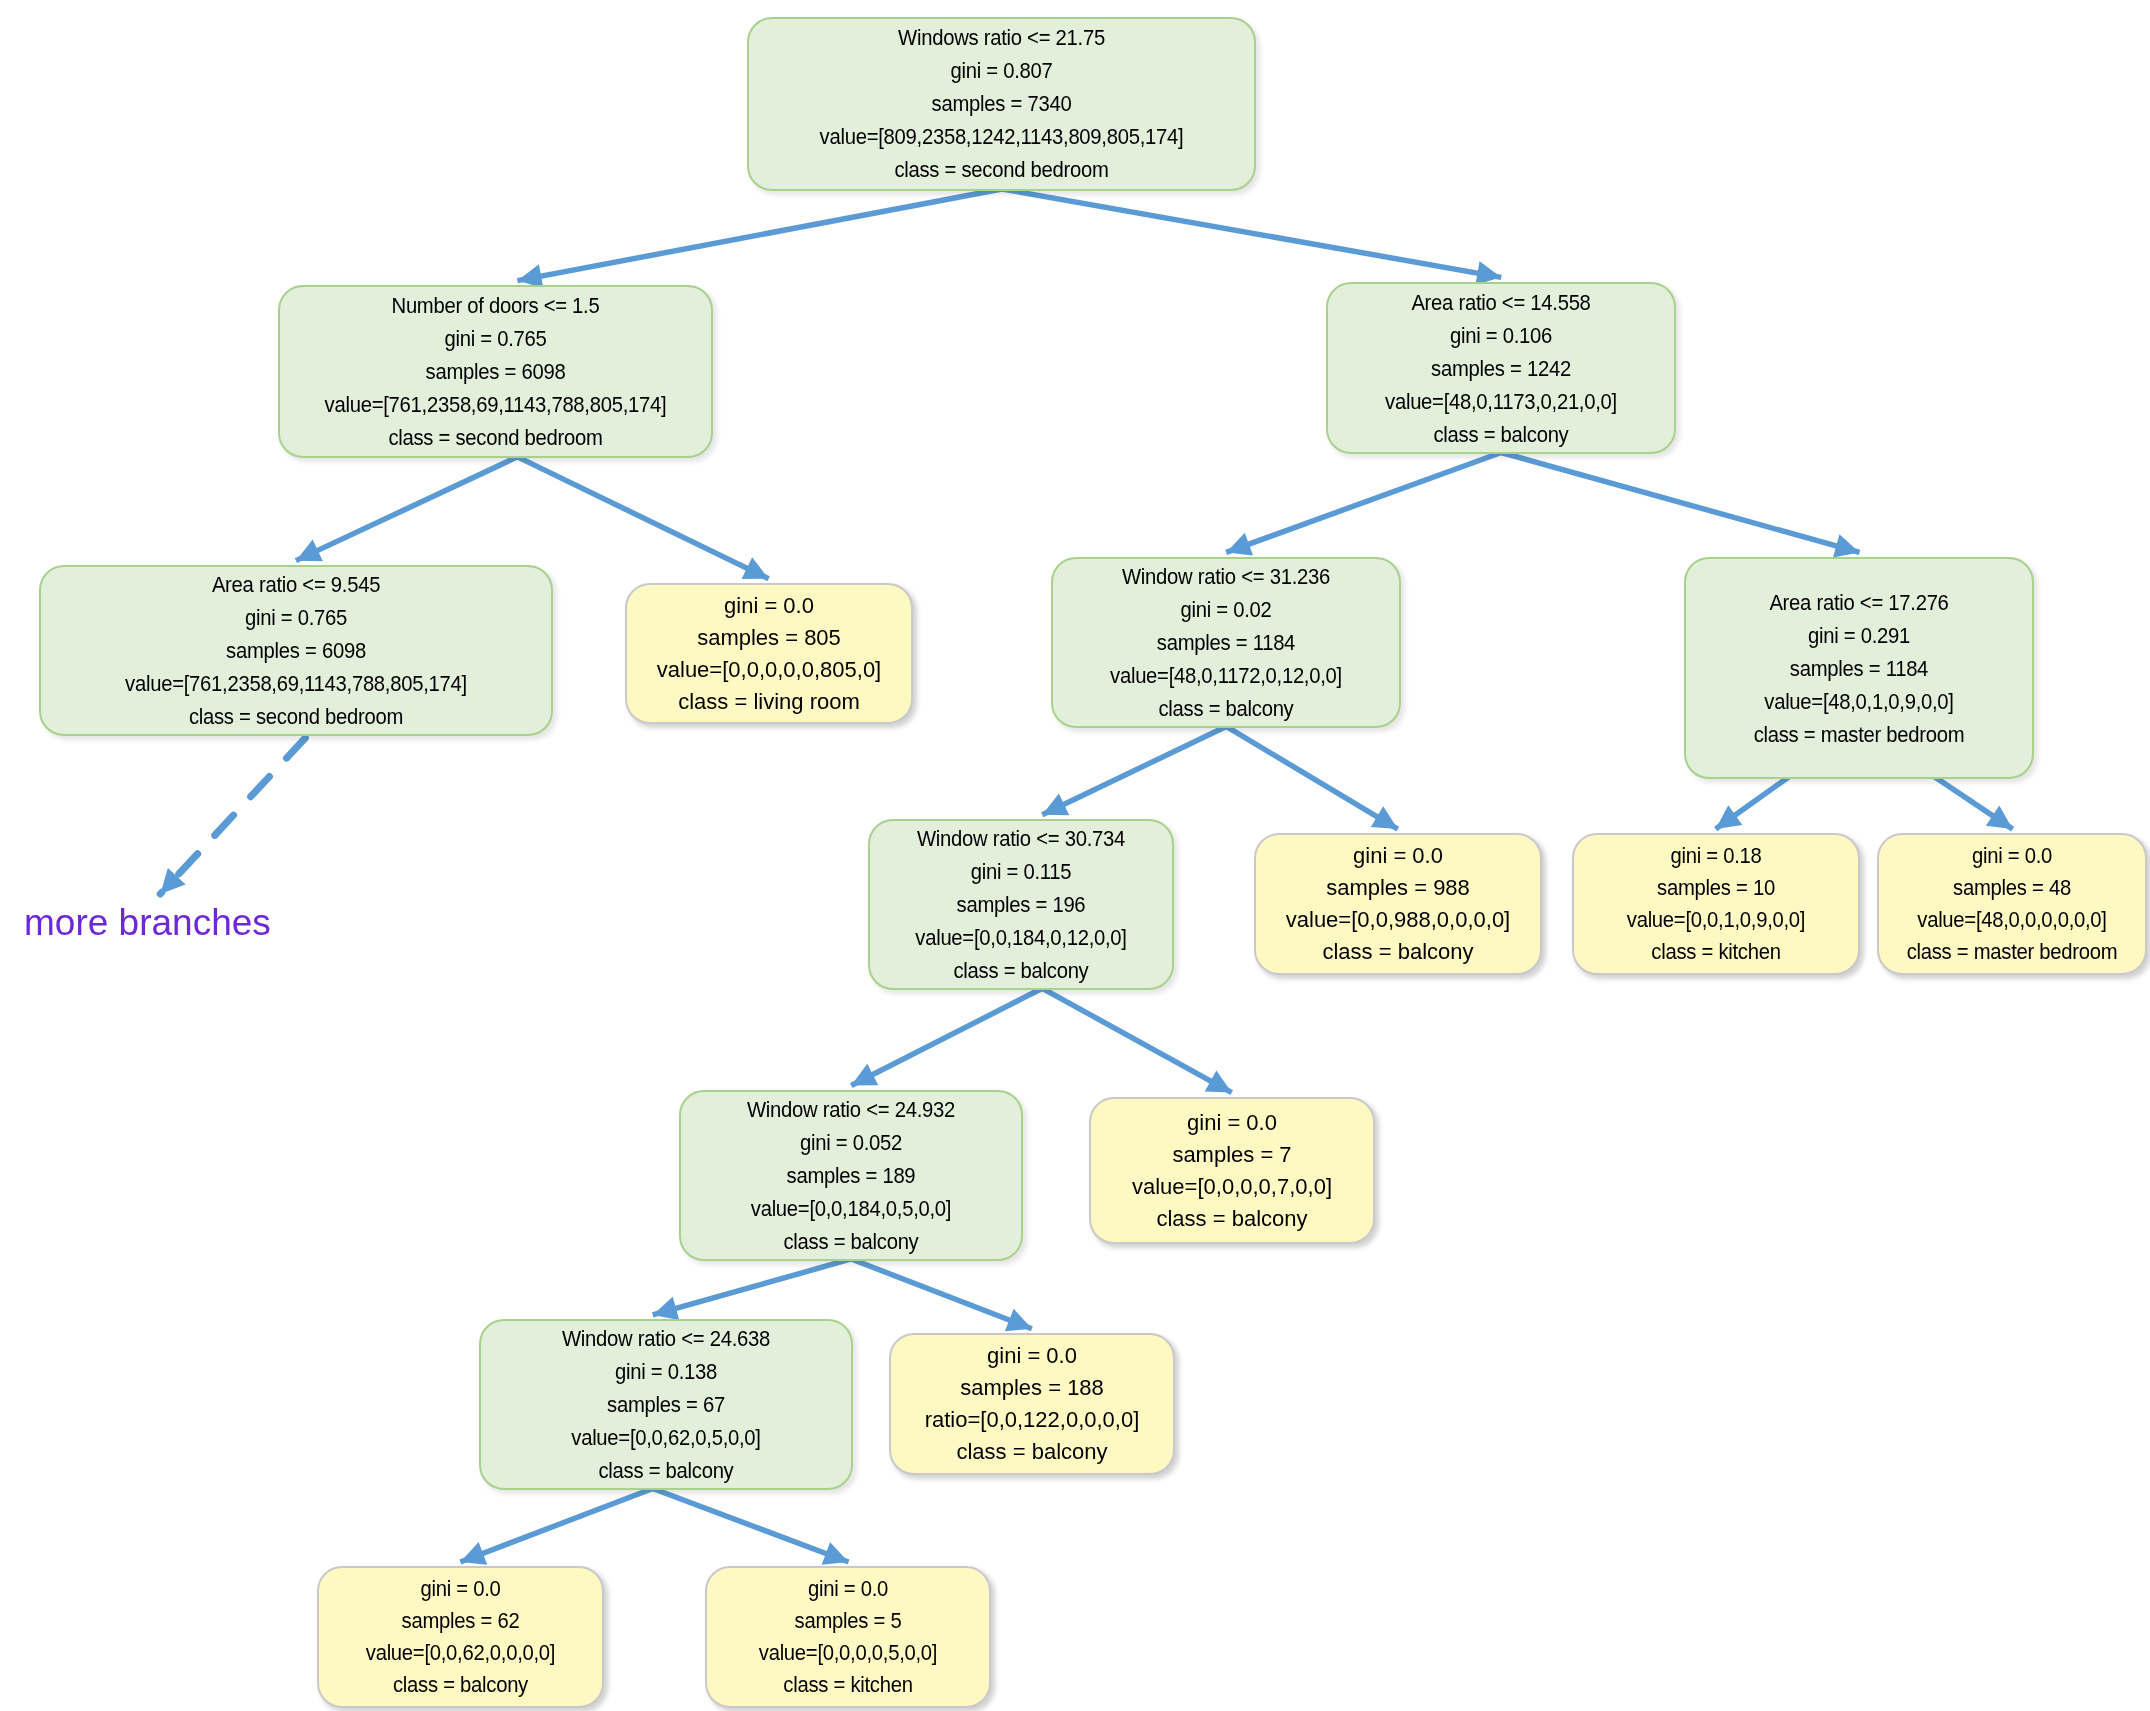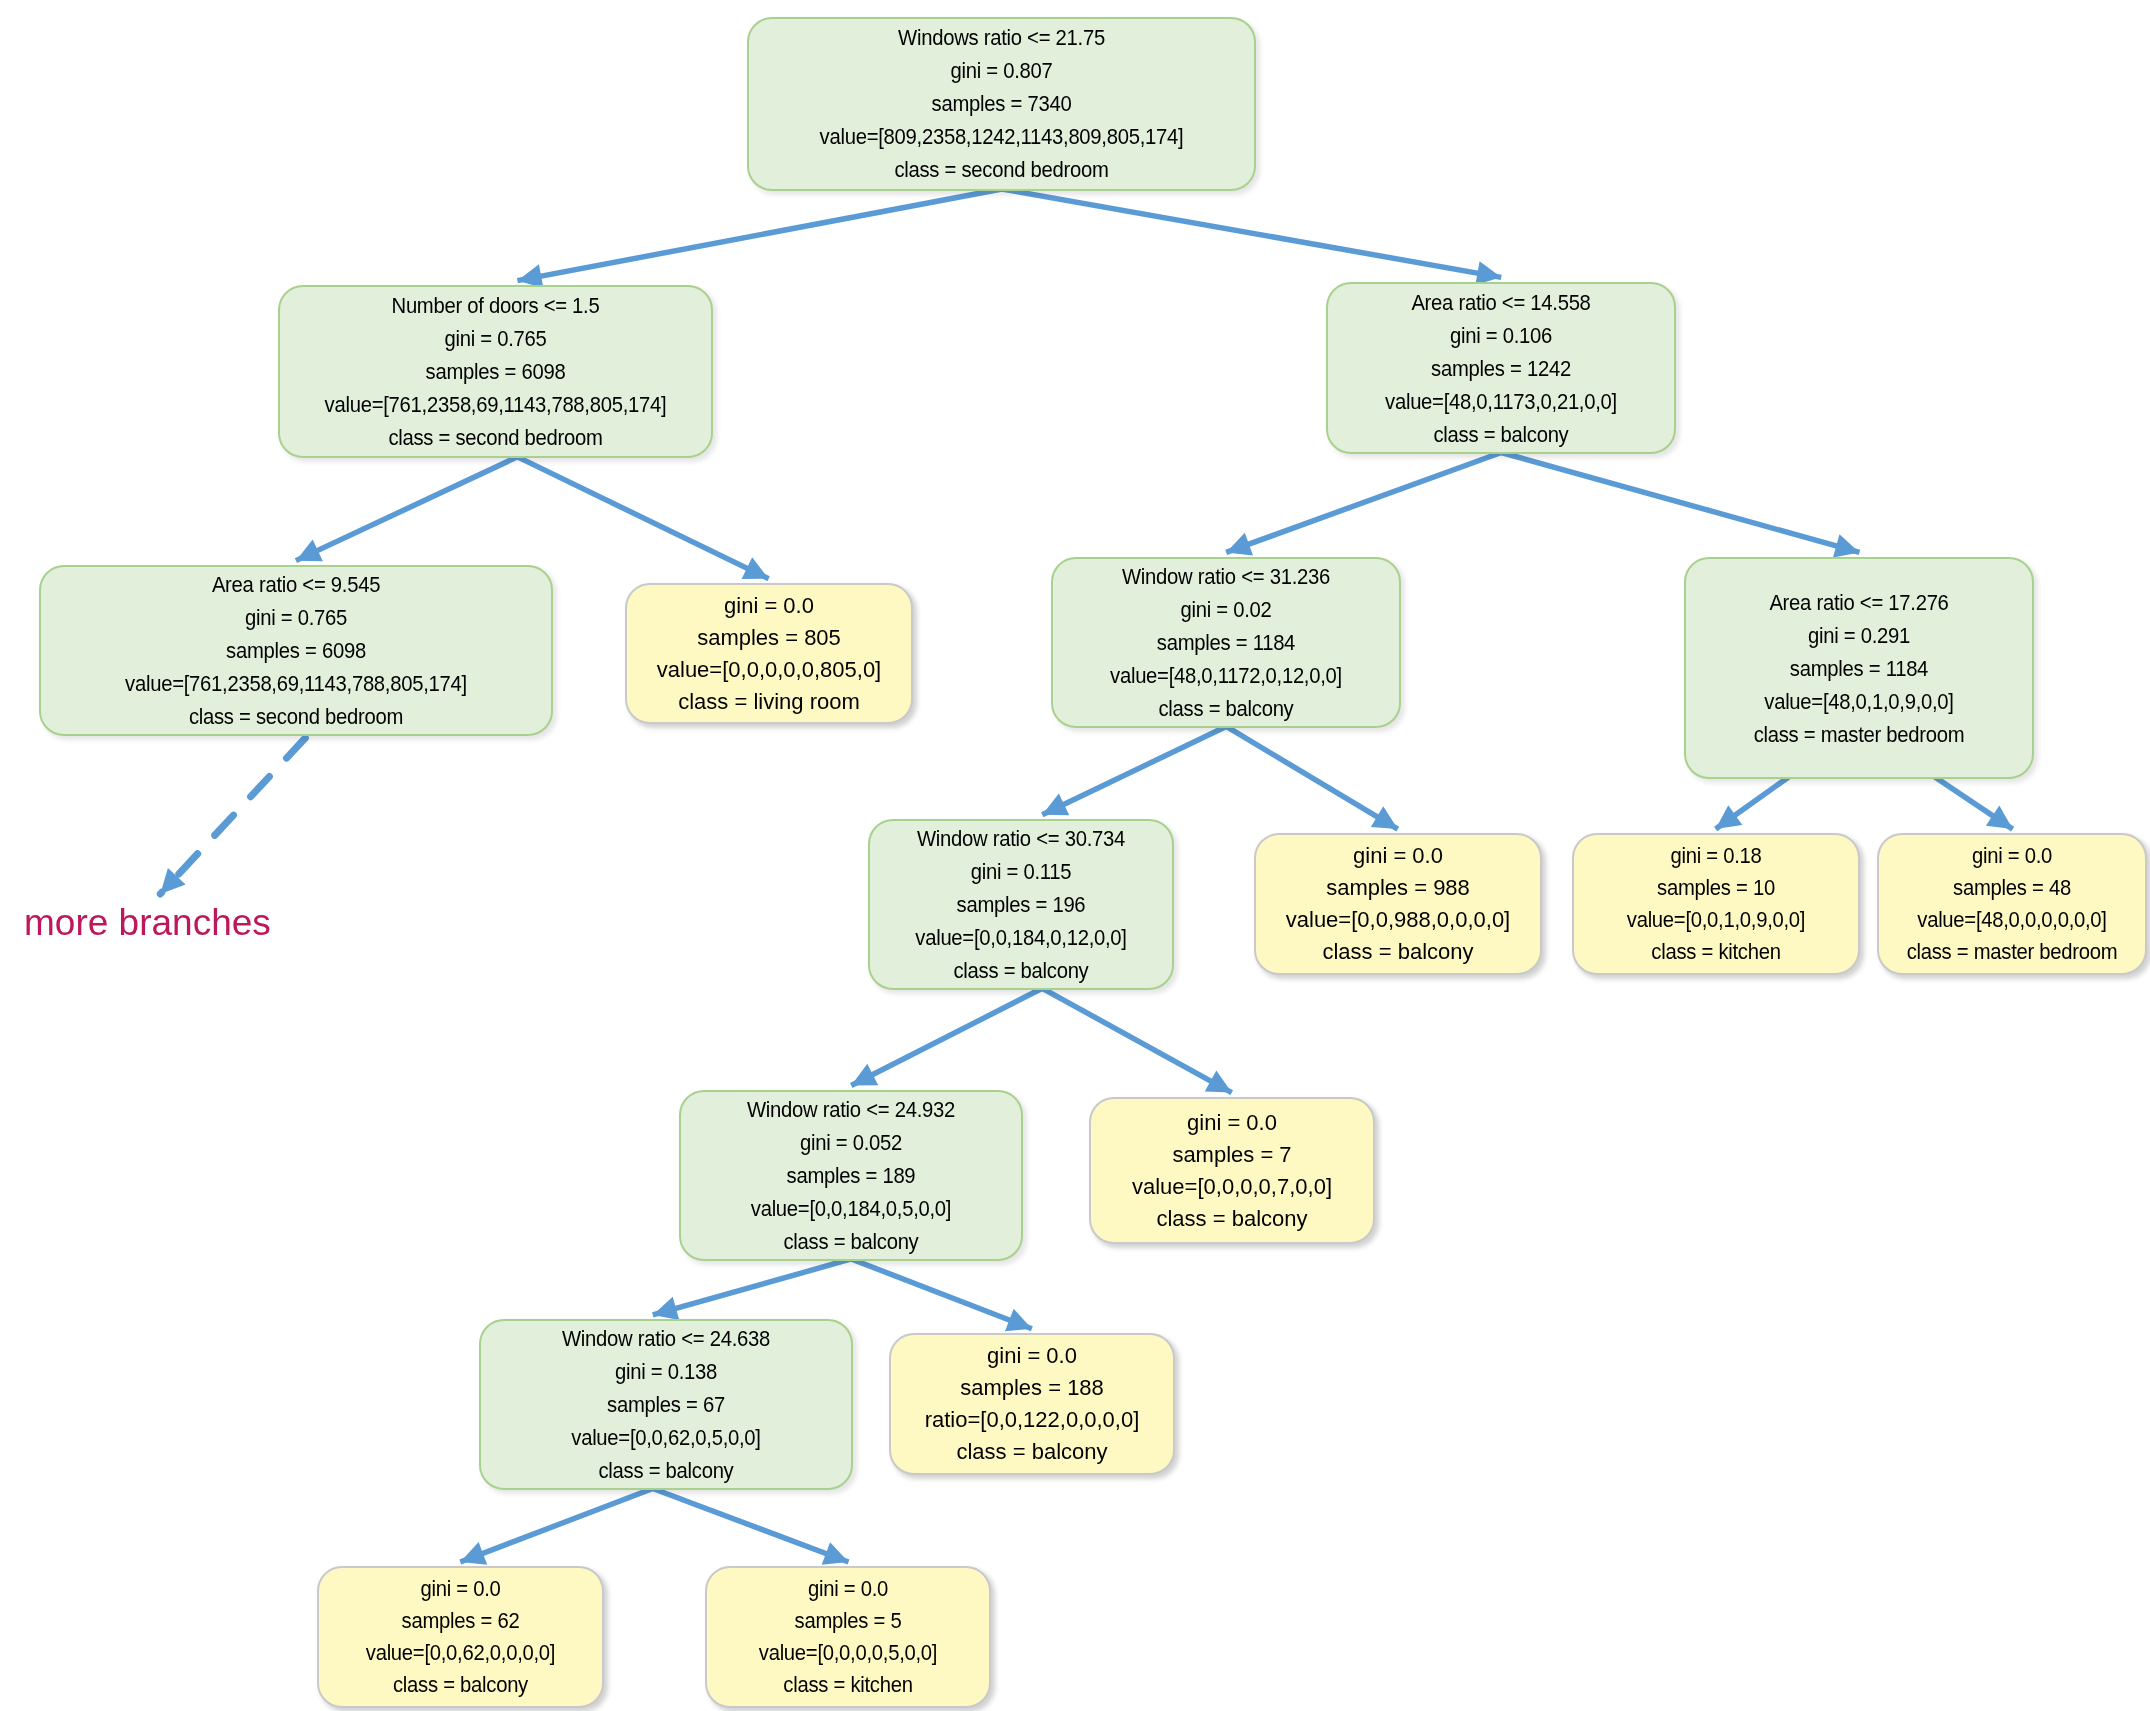--- a/index.html
+++ b/index.html
@@ -55,21 +55,21 @@
     transform-origin: 50% 50%;
     letter-spacing: -0.3px;
   }
   .wide .nl { font-size: 22px; letter-spacing: 0; }
   .annotation {
     position: absolute;
     left: 24px;
     top: 900px;
     font-size: 37px;
     line-height: 46px;
-    color: #be185d;
+    color: #6d28d9;
     z-index: 2;
     white-space: nowrap;
   }
 </style>
 </head>
 <body>
 
 <div class="canvas">
   <svg class="edges" xmlns="http://www.w3.org/2000/svg" viewBox="0 0 3918 3118" width="2151" height="1712">
     <defs>

